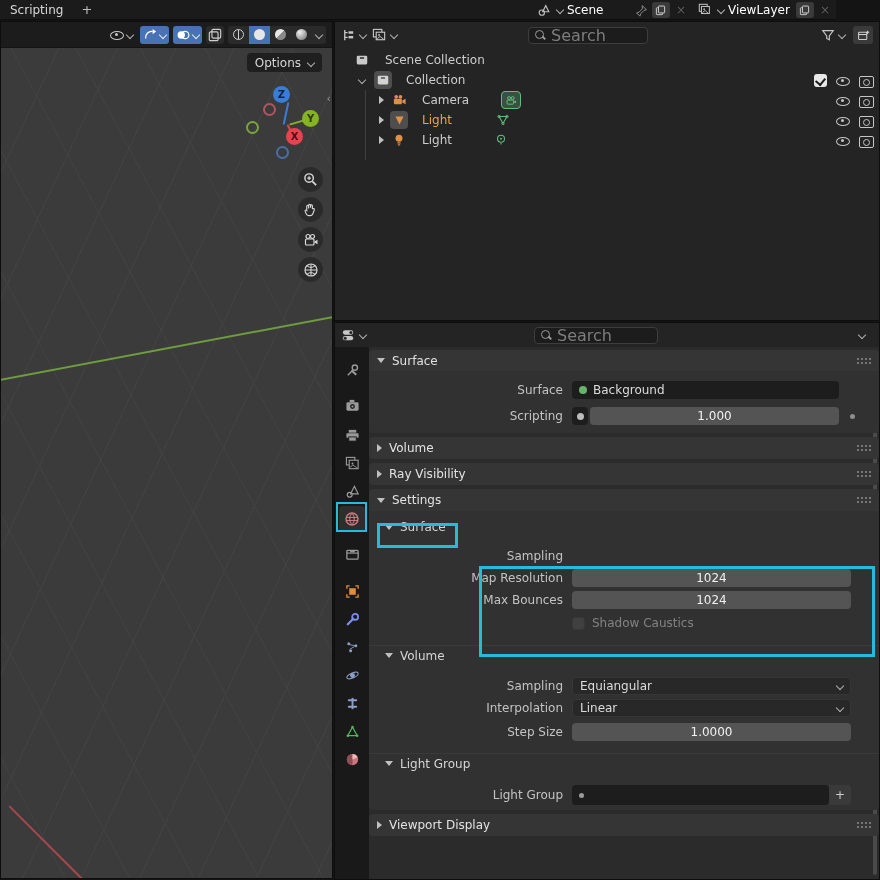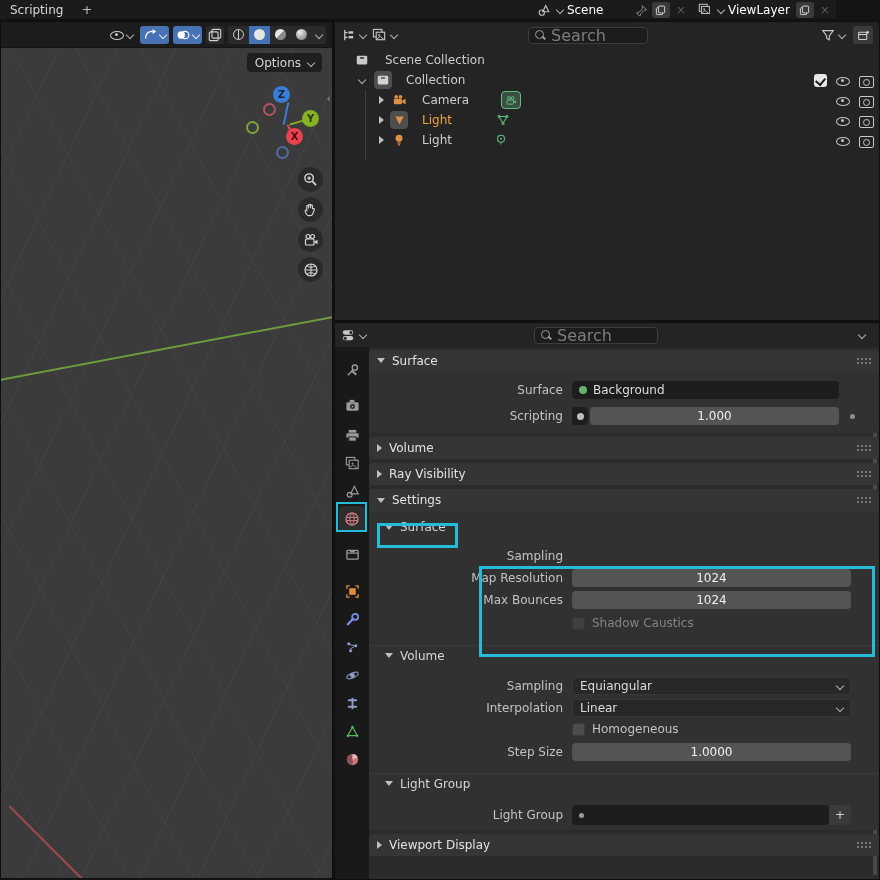--- a/index.html
+++ b/index.html
@@ -600,25 +600,20 @@
         <span style="width:14px;flex:none"></span>
       </div>
       <div class="row" style="margin-top:4px">
         <span class="rlabel">Interpolation</span>
         <div class="dd">
           <span>Linear</span>
           <span class="chev"></span>
         </div>
         <span style="width:14px;flex:none"></span>
       </div>
-      <div class="row" style="margin-top:4px;height:16px">
-        <span class="rlabel"></span>
-        <span class="cb-off"></span>
-        <span style="margin-left:7px;color:#c3c3c3">Homogeneous</span>
-      </div>
       <div class="row" style="margin-top:6px">
         <span class="rlabel">Step Size</span>
         <div class="field-gray">
           <span>1.0000</span>
         </div>
         <span style="width:14px;flex:none"></span>
       </div>
 
       <div class="subhead sep-top" style="margin-top:12px">
         <span class="tdown"></span>

